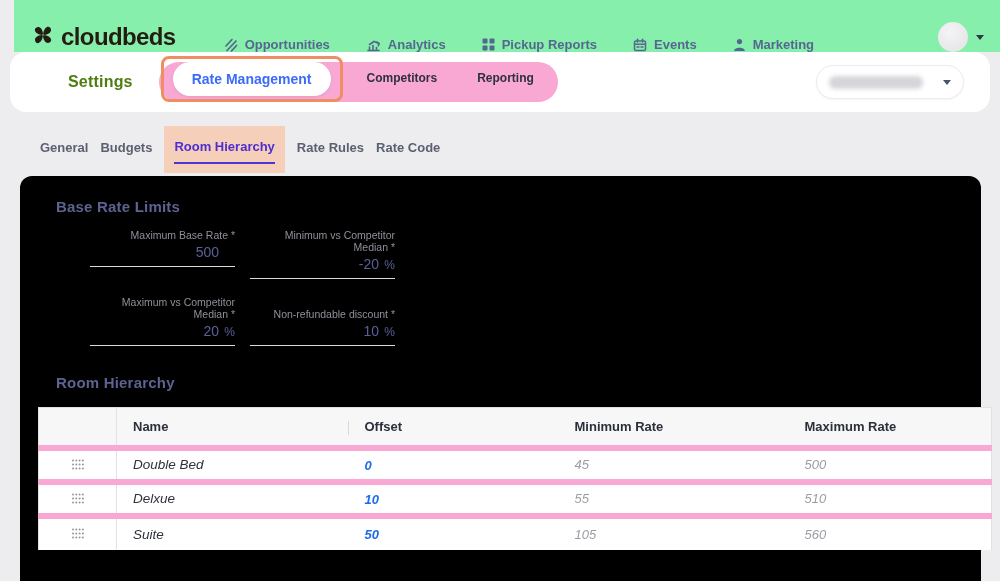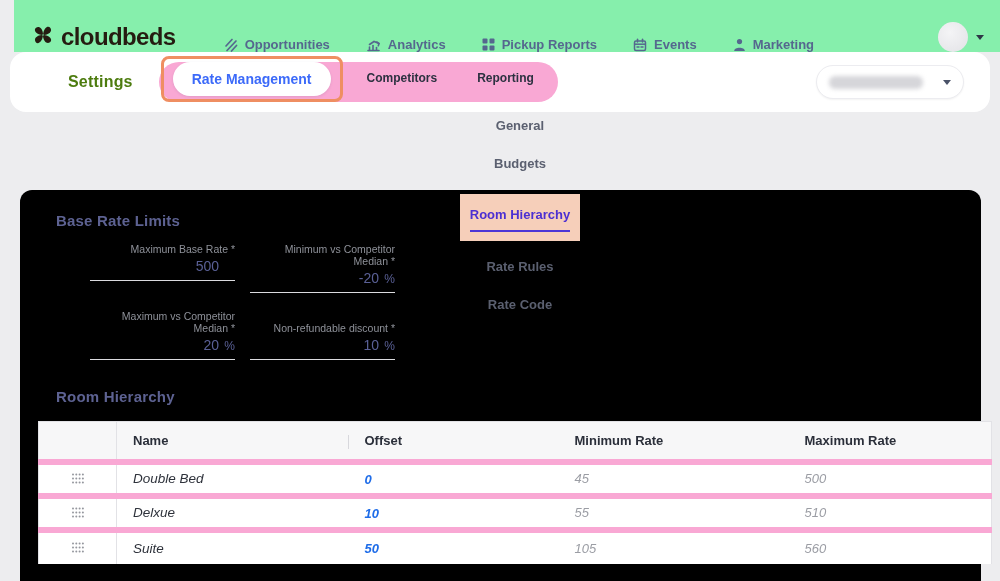--- a/index.html
+++ b/index.html
@@ -28,21 +28,21 @@
                     padding:3px 9px; margin:-6px 4px -6px -2px; }
   .tab-pill { background:#ffffff; color:#3c6af9; font-size:14px; font-weight:700; padding:9px 19px;
               border-radius:20px; box-shadow:0 1px 3px rgba(30,40,80,0.10); white-space:nowrap; cursor:pointer; }
   .tab-plain { color:#2c3140; font-size:12px; font-weight:700; padding:9px 20px; white-space:nowrap; cursor:pointer; }
   .property-select { margin-left:auto; width:148px; height:34px; background:#ffffff;
                      border:1px solid #ececf0; border-radius:17px; box-shadow:0 1px 2px rgba(0,0,0,0.05);
                      display:flex; align-items:center; justify-content:space-between; padding:0 12px; cursor:pointer; }
   .blur-bar { width:94px; height:13px; border-radius:6px; background:#d6d6da; filter:blur(2px); }
 
   
-  .subtabs { height:78px; display:flex; align-items:center; gap:23px; padding:6px 0 0 40px;flex-direction:column; }
+  .subtabs { height:64px; display:flex; align-items:center; gap:12px; padding:6px 0 0 40px; }
   .subtab { font-size:13px; font-weight:700; color:#5b6070; cursor:pointer; }
   .subtab.active { background:#f6cfba; padding:13px 10px 9px; margin-bottom:-5px; color:#4b2fd2; }
   .subtab.active .subtab-label { display:inline-block; padding-bottom:8px; border-bottom:2px solid #4b36d6; }
 
   
   .content-card { background:#000000; margin:0 19px 0 20px; border-radius:12px 12px 0 0;
                   height:408px; padding-top:22px; }
   .section-heading { font-size:15px; font-weight:700; color:#5d6292; letter-spacing:0.2px; margin-left:36px; }
 
   .fields-grid { margin:14px 0 0 70px; display:grid; grid-template-columns:145px 145px;

